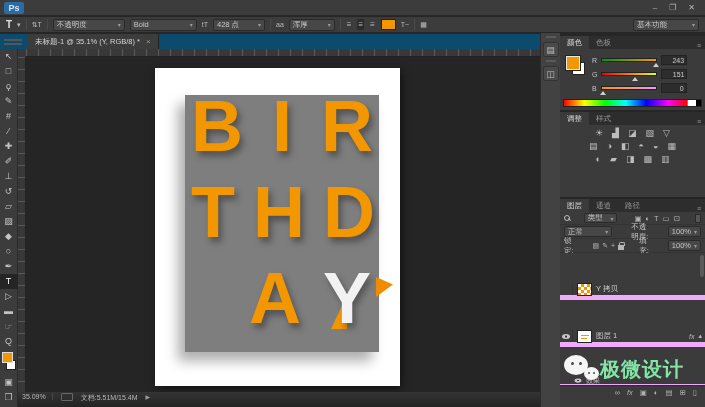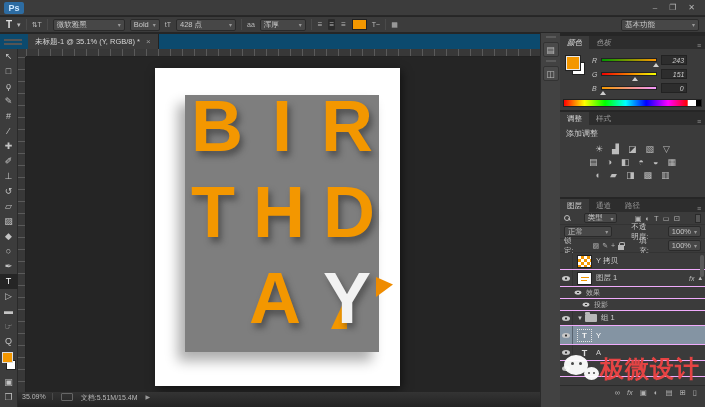--- a/index.html
+++ b/index.html
@@ -91,21 +91,21 @@
             border-radius:2px;font-size:9px;color:#bbb;text-align:center;line-height:14px;}
 
   
   .dock{position:absolute;left:560px;top:33px;width:145px;height:374px;background:#262626;}
   .panel{position:absolute;left:0;width:145px;background:#3b3b3b;}
   .phead{height:13px;background:#2d2d2d;display:flex;align-items:flex-end;font-size:7.5px;color:#9a9a9a;}
   .ptab{padding:2px 7px 1px;}
   .ptab.active{background:#3b3b3b;color:#dcdcdc;}
   .pmenu{margin-left:auto;padding-right:4px;font-size:7px;color:#999;}
 
-  .color-panel{top:3px;height:74px;font-style:italic;}
+  .color-panel{top:3px;height:74px;}
   .cp-body{position:relative;height:61px;}
   .cp-bg{position:absolute;left:12px;top:13px;width:13px;height:13px;background:#fff;border:1px solid #222;}
   .cp-fg{position:absolute;left:6px;top:7px;width:14px;height:14px;background:#f39700;border:1px solid #e8e8e8;outline:1px solid #222;}
   .chan{position:absolute;left:32px;display:flex;align-items:center;gap:4px;font-size:7px;color:#c5c5c5;}
   .track{position:relative;width:56px;height:4px;border:1px solid #222;}
   .handle{position:absolute;top:4px;width:0;height:0;border-left:3px solid transparent;
           border-right:3px solid transparent;border-bottom:4px solid #cfcfcf;}
   .chanval{width:26px;height:10px;background:#2d2d2d;border:1px solid #222;font-size:7px;
            color:#ccc;text-align:right;padding:0 2px;line-height:9px;}
   .spectrum{position:absolute;left:3px;top:50px;width:139px;height:8px;border:1px solid #222;
@@ -122,21 +122,21 @@
   .mag::before{content:"";position:absolute;left:0;top:0;width:4px;height:4px;border:1px solid #bbb;border-radius:50%;}
   .mag::after{content:"";position:absolute;left:4px;top:4px;width:3px;height:1px;background:#bbb;transform:rotate(45deg);}
   .ficons{display:flex;gap:4px;font-size:7.5px;color:#b5b5b5;margin-left:2px;}
   .ftoggle{margin-left:auto;width:7px;height:9px;background:#555;border:1px solid #2a2a2a;}
   .blendrow,.lockrow{height:14px;border-bottom:1px solid #333;}
   .lockicons{display:flex;gap:3px;font-size:7px;color:#b5b5b5;}
   .padlock{position:relative;width:6px;height:5px;background:#b5b5b5;margin-top:3px;}
   .padlock::before{content:"";position:absolute;left:1px;top:-3px;width:4px;height:3px;
                    border:1px solid #b5b5b5;border-bottom:none;border-radius:2px 2px 0 0;}
   .layerlist{position:relative;height:132px;overflow:hidden;background:#3b3b3b;}
-  .lay{display:flex;align-items:center;border-bottom:1px solid #f0abfc;padding-right:3px;}
+  .lay{display:flex;align-items:center;border-bottom:5px solid #f0abfc;padding-right:3px;margin-top:30px;}
   .eyebox{width:13px;align-self:stretch;border-right:1px solid #333;display:flex;
           align-items:center;justify-content:center;flex:none;}
   .eye{width:8px;height:5px;border-radius:50%;
        background:radial-gradient(circle at 50% 50%,#2e2e2e 0 1px,#c8c8c8 1.2px);}
   .thumb{width:15px;height:13px;border:1px solid #222;margin:0 4px;flex:none;}
   .th-orange{background:repeating-conic-gradient(#f39700 0% 25%,#ffffff 0% 50%) 0 0/6px 6px;}
   .th-white{background:#fff;background-image:linear-gradient(#f39700 0 0),linear-gradient(#f39700 0 0);
             background-size:8px 1px,6px 1px;background-position:3px 4px,3px 7px;background-repeat:no-repeat;}
   .th-edit{background:transparent;border:1px dotted #e5e5e5;color:#f2f2f2;font-size:8px;
            font-weight:bold;text-align:center;line-height:12px;}
@@ -163,21 +163,21 @@
              display:flex;align-items:center;opacity:0.95;}
   .wm-icon{position:relative;width:40px;height:40px;flex:none;}
   .wm-b1{position:absolute;left:4px;top:6px;width:24px;height:20px;background:#fff;border-radius:50%;}
   .wm-b1::after{content:"";position:absolute;left:4px;bottom:-4px;width:0;height:0;
                 border:5px solid transparent;border-top-color:#fff;transform:rotate(25deg);}
   .wm-e1,.wm-e2{position:absolute;width:3px;height:3px;border-radius:50%;background:#4a4a4a;top:13px;}
   .wm-e1{left:11px;} .wm-e2{left:19px;}
   .wm-b2{position:absolute;left:24px;top:18px;width:15px;height:13px;background:#fff;border-radius:50%;}
   .wm-e3,.wm-e4{position:absolute;width:2px;height:2px;border-radius:50%;background:#4a4a4a;top:23px;}
   .wm-e3{left:28px;} .wm-e4{left:33px;}
-  .wm-text{font-size:24px;font-weight:bold;color:#ef4444;letter-spacing:1px;white-space:nowrap;}
+  .wm-text{font-size:20px;font-weight:bold;color:#86efac;letter-spacing:1px;white-space:nowrap;}
 </style>
 </head>
 <body>
 
 <div class="app">
 
   <div class="menubar">
     <div class="ps-logo">Ps</div>
     <div class="winctl">
       <span>–</span>
@@ -186,47 +186,47 @@
     </div>
   </div>
 
   <div class="optionsbar">
     <span class="tool-t">T</span>
     <span class="mini">▾</span>
     <span class="sep"></span>
     <span class="mini">⇅T</span>
     <span class="sep"></span>
     <span class="combo" style="width:72px">
-      <span>微软雅黑</span>
+      <span>不透明度</span>
       <span class="arr">▾</span>
     </span>
-    <span class="combo" style="width:30px">
+    <span class="combo" style="width:67px">
       <span>Bold</span>
       <span class="arr">▾</span>
     </span>
     <span class="mini">tT</span>
-    <span class="combo" style="width:60px">
+    <span class="combo" style="width:52px">
       <span>428 点</span>
       <span class="arr">▾</span>
     </span>
     <span class="sep"></span>
     <span class="mini">aa</span>
     <span class="combo" style="width:46px">
       <span>浑厚</span>
       <span class="arr">▾</span>
     </span>
     <span class="sep"></span>
     <span class="alignico">≡</span>
     <span class="alignico sel">≡</span>
     <span class="alignico">≡</span>
     <span class="swatch-opt"></span>
     <span class="mini">T~</span>
     <span class="sep"></span>
     <span class="mini">▦</span>
-    <span class="combo ws" style="width:78px">
+    <span class="combo ws" style="width:66px">
       <span>基本功能</span>
       <span class="arr">▾</span>
     </span>
   </div>
 
   <div class="tabbar">
     <span class="tab-grip"></span>
     <div class="doctab">
       <span>未标题-1 @ 35.1% (Y, RGB/8) *</span>
       <span class="close">×</span>
@@ -326,21 +326,20 @@
         <span class="spectrum"></span>
       </div>
     </section>
 
     <section class="panel adj-panel">
       <div class="phead">
         <span class="ptab active">调整</span>
         <span class="ptab">样式</span>
         <span class="pmenu">≡</span>
       </div>
-      <div class="adj-hint">添加调整</div>
       <div class="adjrow">
         <span>☀</span>
         <span>▟</span>
         <span>◪</span>
         <span>▧</span>
         <span>▽</span>
       </div>
       <div class="adjrow">
         <span>▤</span>
         <span>◑</span>

